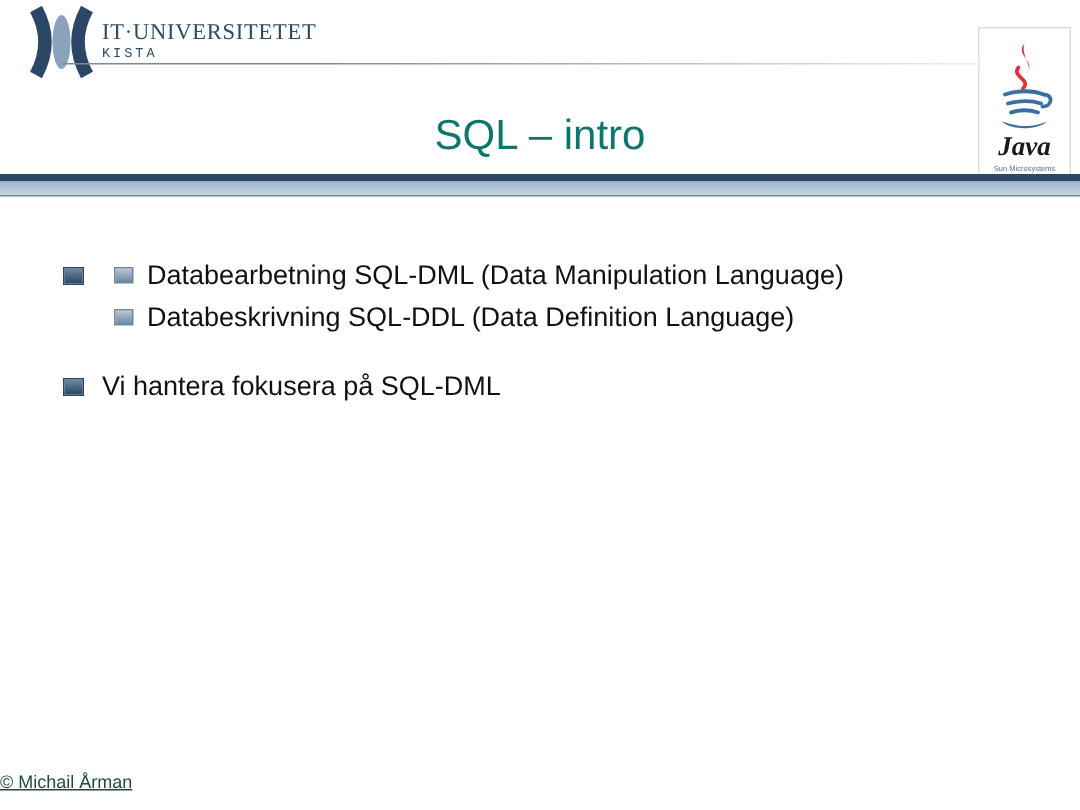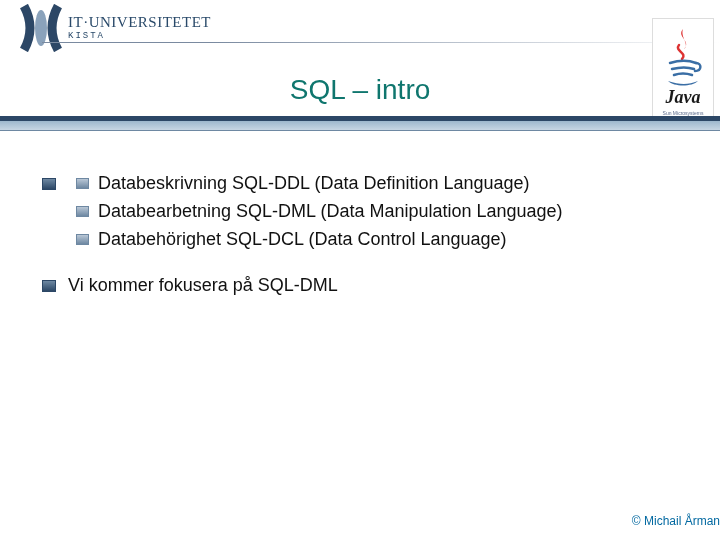--- a/index.html
+++ b/index.html
@@ -158,23 +158,24 @@
     height: 9px;
     background: linear-gradient(#b9c7d6, #6e88a2);
     border: 1px solid #6e88a2;
   }
 
   
   .footer {
     position: absolute;
     bottom: 12px;
     left: 0; right: 0;
-    text-align: right;
+    text-align: left;
     font-size: 12px;
-    color: #0369a1;
+    color: #14532d;
+    text-decoration: underline;
   }
 </style>
 </head>
 <body>
 
 <div class="header">
   <div class="logo-block">
     <svg class="logo-mark" viewBox="0 0 42 48">
       <rect x="0" y="0" width="42" height="48" fill="#fff"></rect>
       <path d="M4 2 Q16 24 4 46" stroke="#2c4766" stroke-width="9" fill="none"></path>
@@ -208,24 +209,23 @@
 </div>
 <div class="title-rule">
   <div class="bar-dark"></div>
   <div class="bar-light"></div>
 </div>
 
 <div class="content">
   <ul class="top">
     <li>
       <ul class="sub">
+        <li>Databearbetning SQL-DML (Data Manipulation Language)</li>
         <li>Databeskrivning SQL-DDL (Data Definition Language)</li>
-        <li>Databearbetning SQL-DML (Data Manipulation Language)</li>
-        <li>Databehörighet SQL-DCL (Data Control Language)</li>
       </ul>
     </li>
     <li>
-      <span>Vi kommer fokusera på SQL-DML</span>
+      <span>Vi hantera fokusera på SQL-DML</span>
     </li>
   </ul>
 </div>
 
 <div class="footer">© Michail Årman</div>
 
 </body></html>

